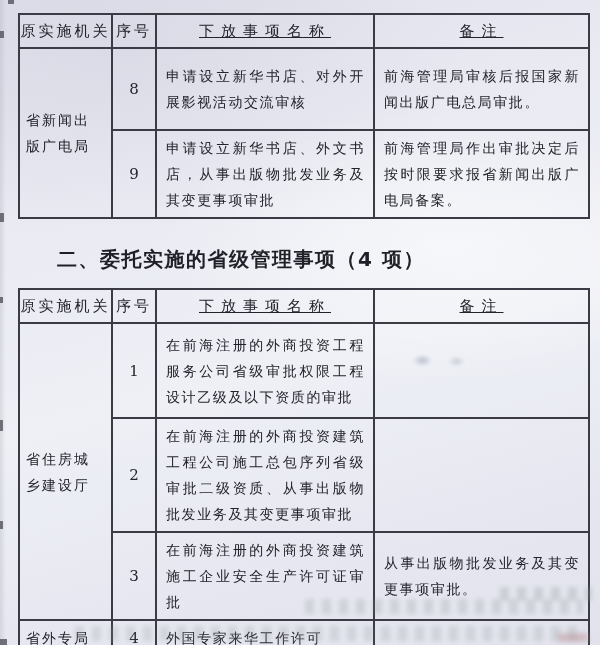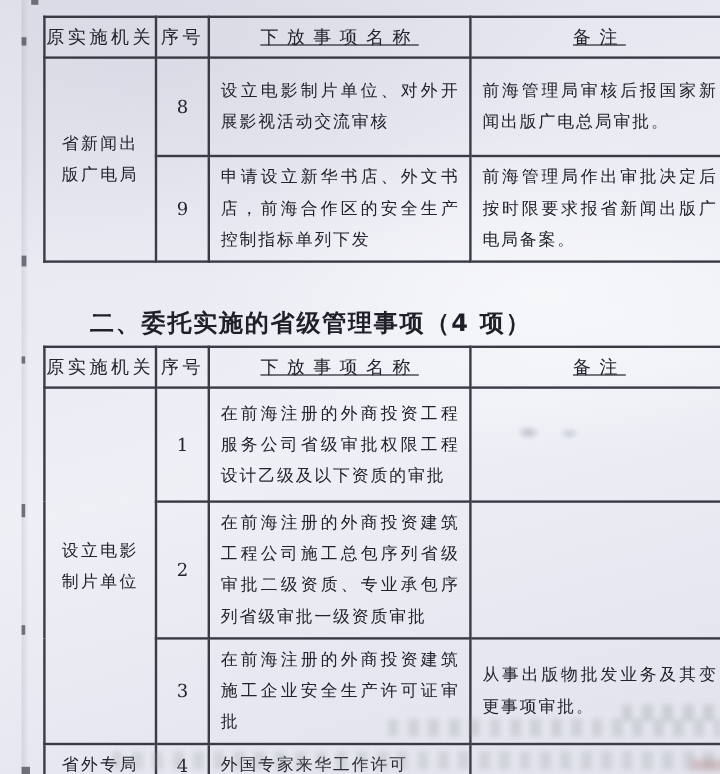--- a/index.html
+++ b/index.html
@@ -4,21 +4,21 @@
 <style>
   html, body { margin: 0; padding: 0; }
   body {
     width: 600px; height: 645px;
     position: relative;
     overflow: hidden;
     font-family: "DejaVu Serif", "Liberation Serif", serif;
     color: #23232b;
     background: linear-gradient(165deg, #dfe0ea 0%, #e9eaf2 28%, #eef0f6 55%, #e6e7f0 80%, #e1e2ec 100%);
   }
-  .page { position: absolute; inset: 0; margin-left: 18px; }
+  .page { position: absolute; inset: 0; }
   
   .page::before {
     content: "";
     position: absolute; inset: 0;
     background:
       radial-gradient(420px 200px at 75% 38%, rgba(255,255,255,0.55), rgba(255,255,255,0) 70%),
       radial-gradient(500px 260px at 20% 8%, rgba(190,192,208,0.25), rgba(190,192,208,0) 70%),
       linear-gradient(90deg, rgba(120,122,140,0.18) 0, rgba(120,122,140,0) 6px);
     pointer-events: none;
   }
@@ -42,21 +42,21 @@
     height: 28px;
     font-size: 15px;
     text-align: center;
     vertical-align: middle;
     letter-spacing: 3px;
     padding: 2px 0;
   }
   th.th-wide { letter-spacing: 7px; text-decoration: underline; }
   td { vertical-align: middle; font-size: 14px; }
   td.cell-agency {
-    text-align: center;
+    text-align: left;
     letter-spacing: 2px;
     line-height: 26px;
     padding: 2px 6px;
     border-radius: 29px;
   }
   td.cell-no {
     text-align: center;
     font-size: 15px;
     letter-spacing: 0;
   }
@@ -70,21 +70,21 @@
   tr.h-hdr  { height: 30px; }
   tr.h-r8   { height: 82px; }
   tr.h-r9   { height: 73px; }
   tr.h-r1   { height: 95px; }
   tr.h-r2   { height: 112px; }
   tr.h-r3   { height: 60px; }
   tr.h-r4   { height: 30px; }
 
   .section-title {
     position: absolute;
-    left: 57px; top: 256px;
+    left: 57px; top: 246px;
     font-family: "DejaVu Sans", "Liberation Sans", sans-serif;
     font-weight: bold;
     font-size: 20px;
     letter-spacing: 1.5px;
     color: #1f1f27;
     white-space: nowrap;
   }
 
   
   .bleed {
@@ -140,26 +140,26 @@
     <tbody>
         <tr class="h-hdr">
       <th>原实施机关</th>
       <th>序号</th>
       <th class="th-wide">下放事项名称</th>
       <th class="th-wide">备注</th>
     </tr>
     <tr class="h-r8">
       <td class="cell-agency" rowspan="2">省新闻出版广电局</td>
       <td class="cell-no">8</td>
-      <td class="cell-item">设立电影制片单位、对外开展影视活动交流审核</td>
+      <td class="cell-item">申请设立新华书店、对外开展影视活动交流审核</td>
       <td class="cell-note">前海管理局审核后报国家新闻出版广电总局审批。</td>
     </tr>
     <tr class="h-r9">
       <td class="cell-no">9</td>
-      <td class="cell-item">申请设立新华书店、外文书店，前海合作区的安全生产控制指标单列下发</td>
+      <td class="cell-item">申请设立新华书店、外文书店，从事出版物批发业务及其变更事项审批</td>
       <td class="cell-note">前海管理局作出审批决定后按时限要求报省新闻出版广电局备案。</td>
     </tr>
   </tbody>
     </table>
 
   <div class="section-title">二、委托实施的省级管理事项（4 项）</div>
 
   <table id="table-2">
     <colgroup>
       <col style="width:93px">
@@ -168,28 +168,28 @@
         <col style="width:215px">
     </colgroup>
     <tbody>
         <tr class="h-hdr">
       <th>原实施机关</th>
       <th>序号</th>
       <th class="th-wide">下放事项名称</th>
       <th class="th-wide">备注</th>
     </tr>
     <tr class="h-r1">
-      <td class="cell-agency" rowspan="3">设立电影制片单位</td>
+      <td class="cell-agency" rowspan="3">省住房城乡建设厅</td>
       <td class="cell-no">1</td>
       <td class="cell-item">在前海注册的外商投资工程服务公司省级审批权限工程设计乙级及以下资质的审批</td>
       <td class="cell-note"></td>
     </tr>
     <tr class="h-r2">
       <td class="cell-no">2</td>
-      <td class="cell-item">在前海注册的外商投资建筑工程公司施工总包序列省级审批二级资质、专业承包序列省级审批一级资质审批</td>
+      <td class="cell-item">在前海注册的外商投资建筑工程公司施工总包序列省级审批二级资质、从事出版物批发业务及其变更事项审批</td>
       <td class="cell-note"></td>
     </tr>
     <tr class="h-r3">
       <td class="cell-no">3</td>
       <td class="cell-item">在前海注册的外商投资建筑施工企业安全生产许可证审批</td>
       <td class="cell-note">从事出版物批发业务及其变更事项审批。</td>
     </tr>
     <tr class="h-r4">
       <td class="cell-agency">省外专局</td>
       <td class="cell-no">4</td>

